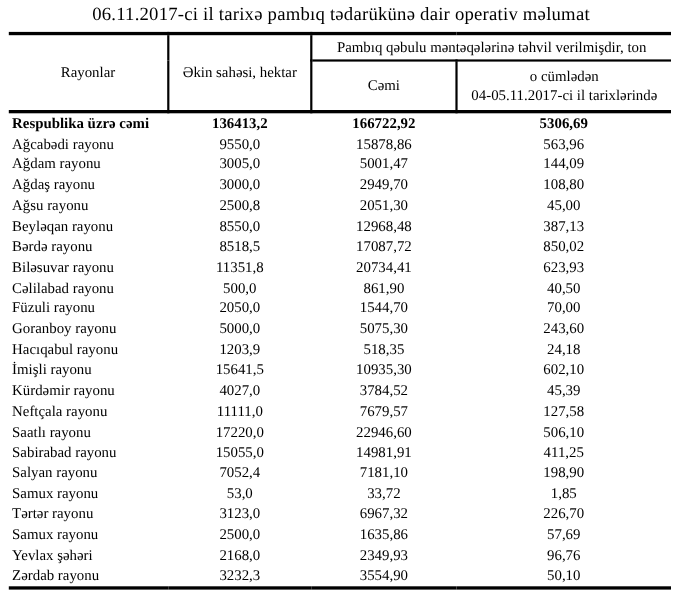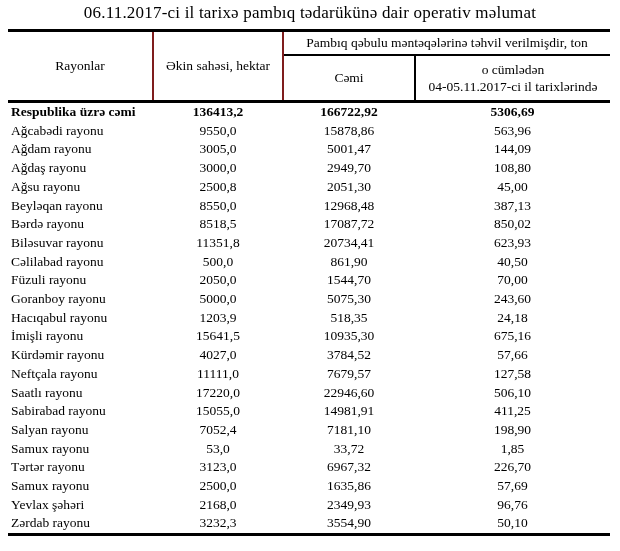--- a/index.html
+++ b/index.html
@@ -39,21 +39,21 @@
   col.c2 { width: 130px; }
   col.c3 { width: 132px; }
   col.c4 { width: 195px; }
   thead { border-bottom: 3px solid #000; }
   th {
     font-weight: normal;
     font-size: 13.5px;
     vertical-align: middle;
     padding: 0;
   }
-  th.h-rayon, th.h-area { border-right: 2px solid #7f1d1d; }
+  th.h-rayon, th.h-area { border-right: 2px solid #000000; }
   th.h-group { height: 22px; border-bottom: 2px solid #000; }
   tr.hrow2 th { height: 44px; }
   th.h-total { border-right: 2px solid #000; }
   th.h-incl .l1, th.h-incl .l2 { line-height: 17px; font-size: 13.5px; }
   tbody td {
     font-size: 13.5px;
     height: 18.7px;
     padding: 0;
     line-height: 18.7px;
     white-space: nowrap;
@@ -168,27 +168,27 @@
         <tr>
           <td class="name">Hacıqabul rayonu</td>
           <td class="num">1203,9</td>
           <td class="num">518,35</td>
           <td class="num">24,18</td>
         </tr>
         <tr>
           <td class="name">İmişli rayonu</td>
           <td class="num">15641,5</td>
           <td class="num">10935,30</td>
-          <td class="num">675,16</td>
+          <td class="num">602,10</td>
         </tr>
         <tr>
           <td class="name">Kürdəmir rayonu</td>
           <td class="num">4027,0</td>
           <td class="num">3784,52</td>
-          <td class="num">57,66</td>
+          <td class="num">45,39</td>
         </tr>
         <tr>
           <td class="name">Neftçala rayonu</td>
           <td class="num">11111,0</td>
           <td class="num">7679,57</td>
           <td class="num">127,58</td>
         </tr>
         <tr>
           <td class="name">Saatlı rayonu</td>
           <td class="num">17220,0</td>

